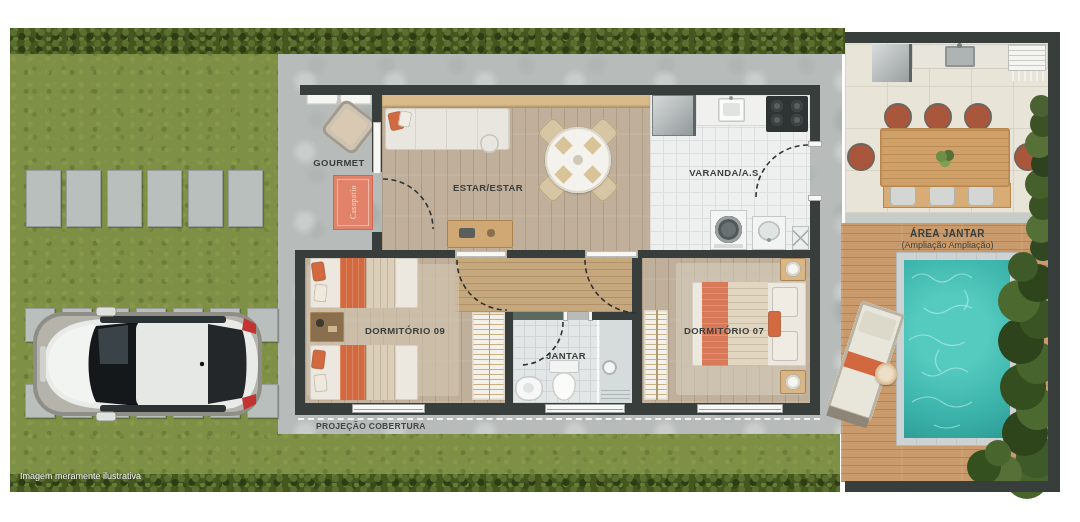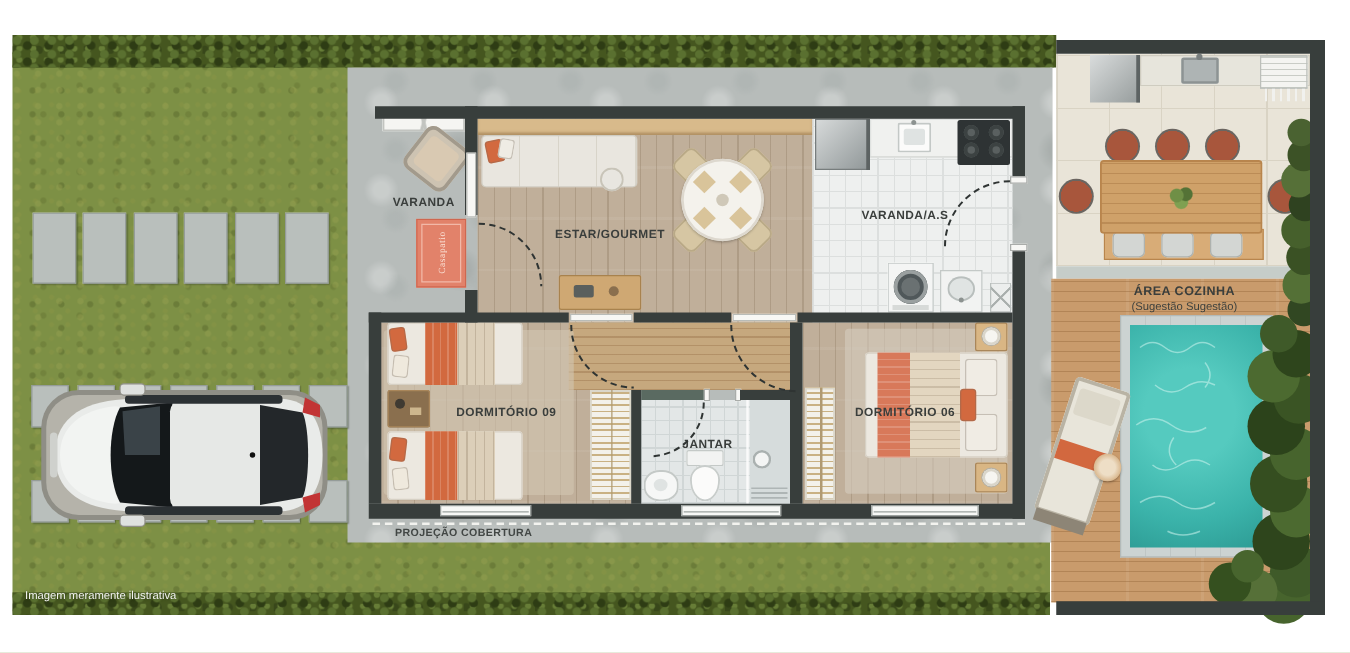--- a/index.html
+++ b/index.html
@@ -137,22 +137,22 @@
   <div class="abs chair-terra" style="left:964px;top:103px;width:28px;height:28px;"></div>
   <div class="abs chair-terra" style="left:847px;top:143px;width:28px;height:28px;"></div>
   <div class="abs chair-terra" style="left:1014px;top:143px;width:28px;height:28px;"></div>
   <div class="abs" style="left:883px;top:183px;width:128px;height:25px;background:#d8ac77;box-shadow:inset 0 0 0 1px #b8854d;"></div>
   <div class="abs chair-gray" style="left:890px;top:185px;width:26px;height:21px;"></div>
   <div class="abs chair-gray" style="left:929px;top:185px;width:26px;height:21px;"></div>
   <div class="abs chair-gray" style="left:968px;top:185px;width:26px;height:21px;"></div>
   <div class="abs" style="left:880px;top:128px;width:130px;height:59px;background:#cfa169;background-image:repeating-linear-gradient(0deg,rgba(150,100,50,.35) 0 1px,transparent 1px 8px);border-radius:3px;box-shadow:inset 0 0 0 1.5px #b8854d;"></div>
   <div class="abs" style="left:933px;top:147px;width:24px;height:21px;background:radial-gradient(circle at 35% 45%,#6f8f46 0 5px,transparent 6px),radial-gradient(circle at 65% 40%,#547236 0 5px,transparent 6px),radial-gradient(circle at 50% 70%,#7fa051 0 5px,transparent 6px);"></div>
 
-  <div class="abs room-label" style="left:860px;top:228px;width:175px;font-size:10px;">ÁREA COZINHA</div>
-  <div class="abs" style="left:860px;top:240px;width:175px;text-align:center;font-size:9px;color:#3c403d;">(Sugestão Sugestão)</div>
+  <div class="abs room-label" style="left:860px;top:228px;width:175px;font-size:10px;">ÁREA JANTAR</div>
+  <div class="abs" style="left:860px;top:240px;width:175px;text-align:center;font-size:9px;color:#3c403d;">(Ampliação Ampliação)</div>
 
   <div class="abs" style="left:896px;top:252px;width:122px;height:194px;background:#ccd3d2;box-shadow:inset 0 0 0 1px #b3bab9;background-image:repeating-linear-gradient(90deg,#bfc6c5 0 1px,transparent 1px 20px);"></div>
   <div class="abs" style="left:904px;top:260px;width:106px;height:178px;background:radial-gradient(circle at 45% 40%,#55cabf 0 30%,#3bb3aa 70%,#2d9b94 100%);overflow:hidden;">
     <svg width="106" height="178" viewBox="0 0 106 178">
       <g fill="none" stroke="#cff5ef" stroke-width="1.2" opacity="0.55">
         <path d="M8,18 q10,-8 20,0 t20,0 t20,0"></path>
         <path d="M20,48 q12,10 24,2 t24,-2"></path>
         <path d="M5,80 q14,-10 28,0 t28,2"></path>
         <path d="M18,112 q10,8 22,0 t24,0"></path>
         <path d="M8,142 q16,-10 30,0 t30,0"></path>
@@ -273,27 +273,27 @@
   <div class="abs nightstand" style="left:780px;top:370px;width:26px;height:24px;">
     <div class="abs lamp" style="left:6px;top:5px;width:14px;height:14px;"></div>
   </div>
   <div class="abs mattress" style="left:692px;top:282px;width:114px;height:84px;">
     <div class="abs blanket-h" style="left:10px;top:0;width:26px;height:84px;"></div>
     <div class="abs" style="left:36px;top:0;width:40px;height:84px;background:#e3d6c0;background-image:repeating-linear-gradient(0deg,rgba(120,100,75,.22) 0 1px,transparent 1px 7px);"></div>
     <div class="abs pillow" style="left:80px;top:5px;width:26px;height:30px;background:#f0ece4;"></div>
     <div class="abs pillow" style="left:80px;top:49px;width:26px;height:30px;background:#f0ece4;"></div>
     <div class="abs pillow" style="left:76px;top:29px;width:13px;height:26px;background:#d2693f;"></div>
   </div>
-  <div class="abs room-label" style="left:674px;top:325px;width:100px;">DORMITÓRIO 06</div>
+  <div class="abs room-label" style="left:674px;top:325px;width:100px;">DORMITÓRIO 07</div>
 
   <div class="abs" style="left:306px;top:91px;width:66px;height:14px;background:#f5f5f2;box-shadow:inset 0 0 0 1.5px #c2c4c0;background-image:linear-gradient(75deg,transparent 47%,#c2c4c0 49% 51%,transparent 53%),linear-gradient(-75deg,transparent 47%,#c2c4c0 49% 51%,transparent 53%);"></div>
   <div class="abs" style="left:328px;top:106px;width:42px;height:42px;transform:rotate(38deg);background:#cdc3b2;border-radius:8px;box-shadow:inset 0 0 0 3px #a29a8c;">
     <div class="abs" style="left:7px;top:7px;width:28px;height:28px;background:#d9c9b2;border-radius:4px;"></div>
   </div>
-  <div class="abs room-label" style="left:302px;top:157px;width:74px;">VARANDA</div>
+  <div class="abs room-label" style="left:302px;top:157px;width:74px;">GOURMET</div>
   <div class="abs" style="left:333px;top:175px;width:40px;height:55px;background:#e2826a;box-shadow:inset 0 0 0 1px #cf6750,inset 0 0 0 4px #e2826a,inset 0 0 0 5px #f2b8a8;display:flex;align-items:center;justify-content:center;">
     <span style="writing-mode:vertical-rl;transform:rotate(180deg);font-size:7.5px;color:#fbe3d8;font-family:'Liberation Serif',serif;letter-spacing:.5px;">Casapatio</span>
   </div>
 
   <div class="abs wall" style="left:300px;top:85px;width:520px;height:10px;"></div>
   <div class="abs wall" style="left:810px;top:85px;width:10px;height:57px;"></div>
   <div class="abs wall" style="left:810px;top:200px;width:10px;height:215px;"></div>
   <div class="abs jamb" style="left:808px;top:141px;width:14px;height:6px;"></div>
   <div class="abs jamb" style="left:808px;top:195px;width:14px;height:6px;"></div>
   <div class="abs wall" style="left:295px;top:403px;width:525px;height:12px;"></div>
@@ -318,21 +318,21 @@
   <div class="abs window" style="left:697px;top:404px;width:86px;height:9px;"></div>
 
   <svg class="abs arc-svg" style="left:0;top:0;" width="1080" height="522" viewBox="0 0 1080 522">
     <path d="M 383,179 A 50,50 0 0 1 433,229"></path>
     <path d="M 756,197 A 52,52 0 0 1 808,145"></path>
     <path d="M 457,260 A 50,50 0 0 0 507,310"></path>
     <path d="M 585,260 A 53,53 0 0 0 638,313"></path>
     <path d="M 563,322 A 43,43 0 0 1 520,365"></path>
   </svg>
 
-  <div class="abs room-label" style="left:438px;top:182px;width:100px;">ESTAR/GOURMET</div>
+  <div class="abs room-label" style="left:438px;top:182px;width:100px;">ESTAR/ESTAR</div>
   <div class="abs room-label" style="left:674px;top:167px;width:100px;">VARANDA/A.S</div>
 
   <div class="abs" style="left:298px;top:418px;width:522px;height:0;border-top:2px dashed #f3f3ef;"></div>
   <div class="abs small-label" style="left:316px;top:421px;">PROJEÇÃO COBERTURA</div>
 
   <div class="abs" style="left:20px;top:471px;font-size:9px;color:#f4f4f1;text-shadow:0 0 2px rgba(40,50,30,.7);">Imagem meramente ilustrativa</div>
 
 </div>
 
 </body></html>

